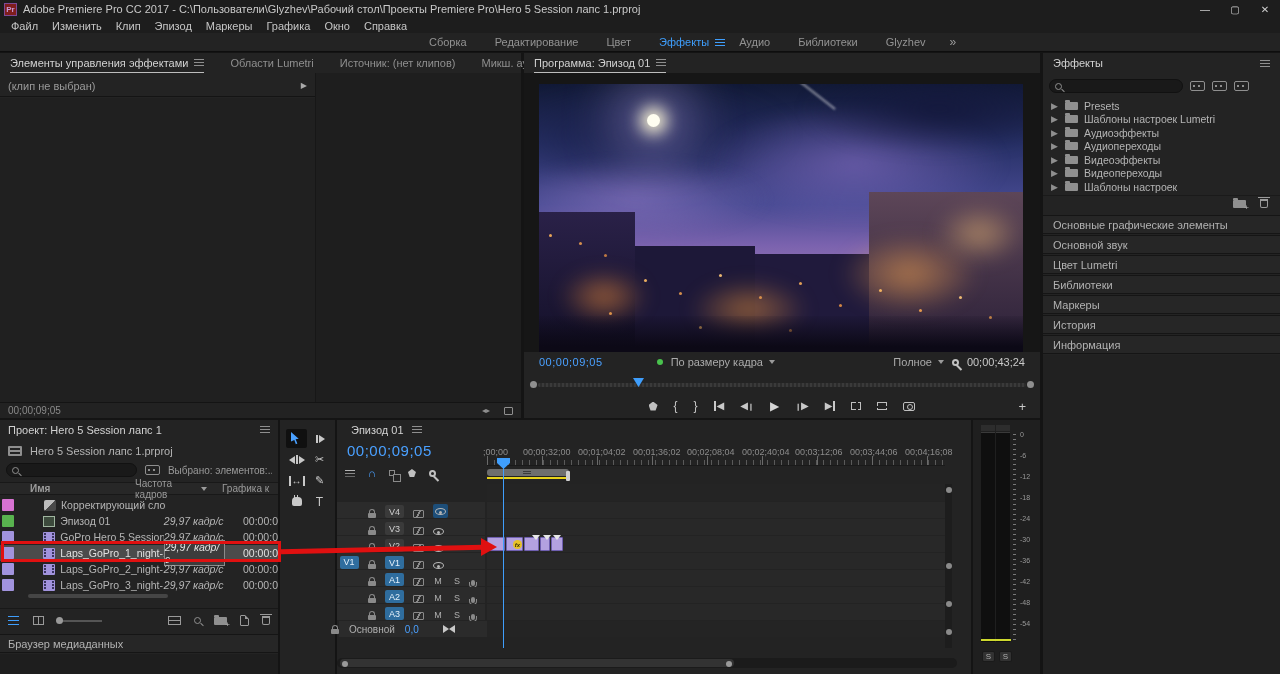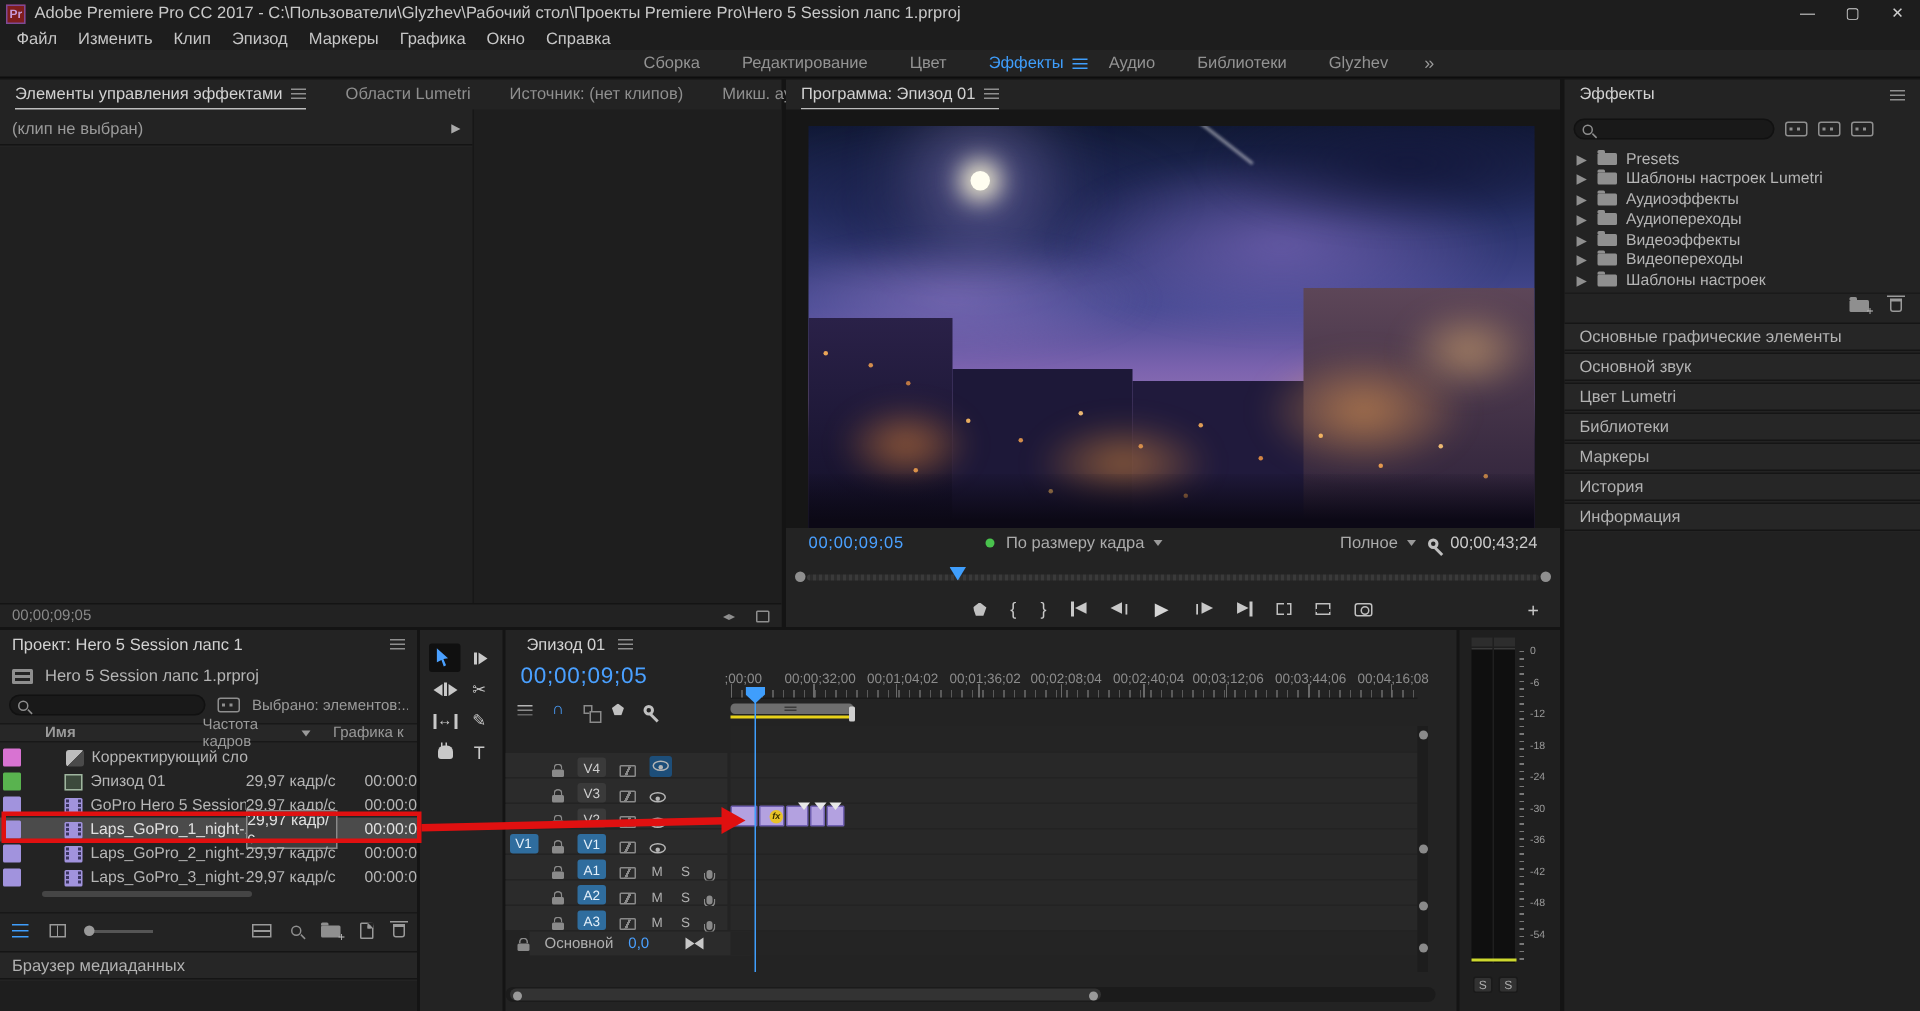--- a/index.html
+++ b/index.html
@@ -155,21 +155,21 @@
   .prow { position:absolute; left:0; width:278px; height:16px; display:flex; align-items:center; color:#b5b5b5; font-size:10.5px; }
   .prow .lbl { width:12px; height:12px; margin-left:2px; border-radius:1px; }
   .lbl-pink { background:#d873d2; } .lbl-green { background:#59b34f; } .lbl-lav { background:#a193dd; }
   .prow .spacer { width:30px; }
   .prow .ric { width:12px; height:11px; margin-right:5px; }
   .ic-adj { background:linear-gradient(135deg,#bdbdbd 50%,#4a4a4a 50%); border-radius:2px; }
   .ic-seq { border:1px solid #9fb59f; background:#3c4a3c; position:relative; }
   .ic-clip { background:#a193dd; position:relative; border-radius:1px; }
   .ic-clip::after { content:""; position:absolute; left:1px; top:1px; width:2px; height:2px; background:#3a3460; box-shadow:0 3px 0 #3a3460,0 6px 0 #3a3460,8px 0 0 #3a3460,8px 3px 0 #3a3460,8px 6px 0 #3a3460; }
   .prow .nm { width:105px; white-space:nowrap; overflow:hidden; }
-  .prow .rate { width:62px; text-align:left; }
+  .prow .rate { width:62px; text-align:left;font-style:italic; }
   .prow .start { padding-left:18px; }
   .prow.sel { background:#4b4b4b; color:#e0e0e0; }
   .prow.sel .rate { border:1px solid #8a8a8a; background:#3c3c3c; }
   #project .hscroll { position:absolute; left:28px; top:174px; width:140px; height:4px; background:#454545; border-radius:2px; }
   #project .ptools { position:absolute; left:0; top:188px; width:278px; height:24px; border-top:1px solid #181818; display:flex; align-items:center; padding:0 8px; gap:14px; }
   .i-list { width:11px; height:1.5px; background:#3f9efc; box-shadow:0 4px 0 #3f9efc,0 8px 0 #3f9efc; margin-top:-8px; }
   .i-grid { width:11px; height:9px; border:1px solid #9a9a9a; background:linear-gradient(90deg,transparent 45%,#9a9a9a 45%,#9a9a9a 55%,transparent 55%); }
   .zoomline { width:44px; height:2px; background:#555; position:relative; }
   .zoomline::before { content:""; position:absolute; left:-2px; top:-3px; width:7px; height:7px; border-radius:50%; background:#9a9a9a; }
   .r-icons { margin-left:auto; display:flex; gap:13px; align-items:center; }
@@ -219,21 +219,21 @@
   .thead .srccol { width:20px; height:14px; display:flex; align-items:center; justify-content:center; }
   .tbtn { min-width:19px; height:13px; border-radius:2px; display:flex; align-items:center; justify-content:center; font-size:9px; color:#cfcfcf; background:#3a3a3a; }
   .tbtn.blue { background:#2f6d9e; color:#e4f0fa; }
   .src-blue { background:#2f6d9e; color:#e4f0fa; min-width:19px; height:13px; border-radius:2px; display:flex; align-items:center; justify-content:center; font-size:9px; }
   .eye-hl { background:#1d4e79; border-radius:2px; padding:1px 2px; }
   .ms { font-size:9px; color:#b0b0b0; width:10px; text-align:center; }
   .tcontent { position:absolute; left:150px; width:458px; height:16px; background:#282828; }
   .clip { position:absolute; top:1px; height:14px; background:#b3a1e0; border:1px solid #6f5fb0; border-radius:1px; }
   .fxbadge { position:absolute; left:6px; top:2px; width:9px; height:9px; background:#e8c227; border-radius:50%; color:#3a3000; font-size:6px; font-style:italic; font-weight:bold; display:flex; align-items:center; justify-content:center; }
   .transmark { position:absolute; top:-1px; width:0; height:0; border-left:4px solid transparent; border-right:4px solid transparent; border-top:5px solid #e8e8e8; z-index:5; }
-  .master-row { position:absolute; left:16px; top:201px; width:148px; height:16px; background:#2b2b2b; display:flex; align-items:center; gap:10px; padding-left:6px; color:#b0b0b0; font-size:10px; }
+  .master-row { position:absolute; left:2px; top:201px; width:148px; height:16px; background:#2b2b2b; display:flex; align-items:center; gap:10px; padding-left:6px; color:#b0b0b0; font-size:10px; }
   .fit-icon { display:flex; margin-left:14px; }
   .vscroll { position:absolute; left:608px; top:64px; width:7px; height:164px; background:#1d1d1d; }
   .vdot { position:absolute; left:609px; width:6px; height:6px; border-radius:50%; background:#8a8a8a; z-index:5; }
   .hscrollbar { position:absolute; left:0px; top:238px; width:620px; height:10px; background:#1b1b1b; border-radius:5px; }
   .hthumb { position:absolute; left:3px; top:239px; width:394px; height:8px; background:#333; border-radius:4px; }
   .hdot { position:absolute; top:240.5px; width:6px; height:6px; border-radius:50%; background:#9a9a9a; }
 
   
   #meters { left:973px; top:420px; width:67px; height:254px; background:#1f1f1f; }
   .mcap { position:absolute; top:5px; width:14px; height:6px; background:#2d2d2d; }

